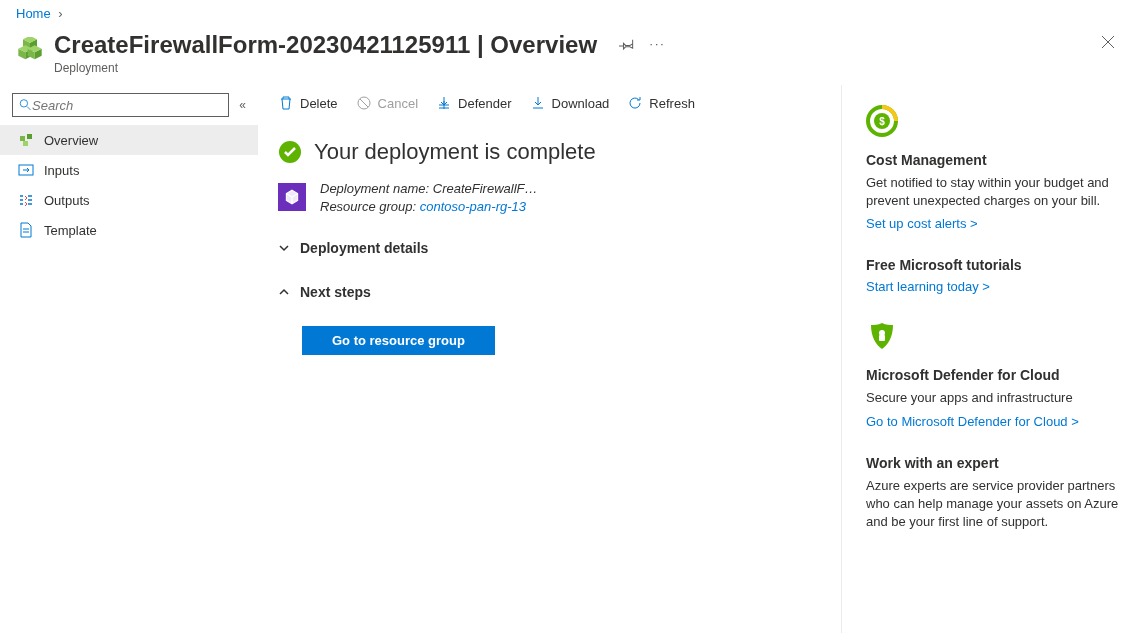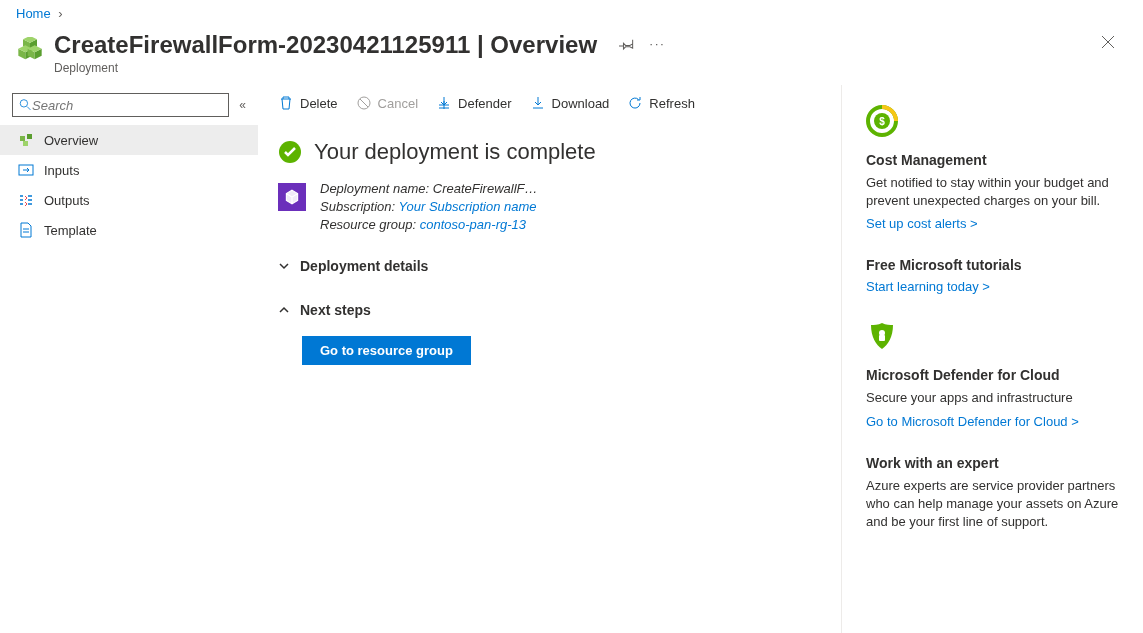--- a/index.html
+++ b/index.html
@@ -45,21 +45,21 @@
     .details-icon { width: 28px; height: 28px; background: #6b2fbb; display: flex; align-items: center; justify-content: center; flex-shrink: 0; margin-top: 2px; }
     .details-grid { display: flex; gap: 20px; font-size: 13px; }
     .details-col { display: flex; flex-direction: column; gap: 3px; font-style: italic; }
     .details-label { color: #323130; }
     .details-value { color: #323130; }
     
     .section { padding: 8px 20px; }
     .section-header { display: flex; align-items: center; gap: 10px; cursor: pointer; font-weight: 600; font-size: 14px; padding: 6px 0; }
     .chevron { width: 12px; height: 12px; }
     
-    .primary-btn { background: #0078d4; color: #fff; border: none; padding: 7px 18px; font-size: 13px; font-weight: 600; cursor: pointer; margin: 12px 0 0 24px; }
+    .primary-btn { background: #0078d4; color: #fff; border: none; padding: 7px 30px; font-size: 13px; font-weight: 600; cursor: pointer; margin: 20px 0 0 24px; }
     
     .aside { width: 302px; border-left: 1px solid #edebe9; padding: 20px 24px; overflow-y: auto; font-size: 13px; }
     .card { margin-bottom: 26px; }
     .card-icon { width: 32px; height: 32px; margin-bottom: 12px; }
     .card-title { font-weight: 600; font-size: 14px; margin-bottom: 6px; }
     .card-text { color: #323130; line-height: 1.4; margin-bottom: 6px; }
     .card-link { color: #0078d4; cursor: pointer; }
   </style>
 </head>
 <body>
@@ -208,21 +208,20 @@
       <div class="details-row">
         <div class="details-icon">
           <svg width="18" height="18" viewBox="0 0 16 16">
               <path fill="#fff" d="M8 2l5 3v6l-5 3-5-3V5z" opacity="0.9"></path>
               <path fill="none" stroke="#fff" d="M8 2l5 3v6l-5 3-5-3V5zM3 5l5 3 5-3M8 8v6"></path>
             </svg>
         </div>
         <div class="details-grid">
           <div class="details-col">
             <div><span class="details-label">Deployment name:</span> <span class="details-value">CreateFirewallF…</span></div>
-            <div><span class="details-label">Subscription:</span> <a href="#">Your Subscription name</a></div>
             <div><span class="details-label">Resource group:</span> <a href="#">contoso-pan-rg-13</a></div>
           </div>
         </div>
       </div>
 
       <div class="section">
         <div class="section-header">
           <svg class="chevron" viewBox="0 0 12 12">
               <path d="M2 4l4 4 4-4" fill="none" stroke="#323130" stroke-width="1.5"></path>
             </svg>

